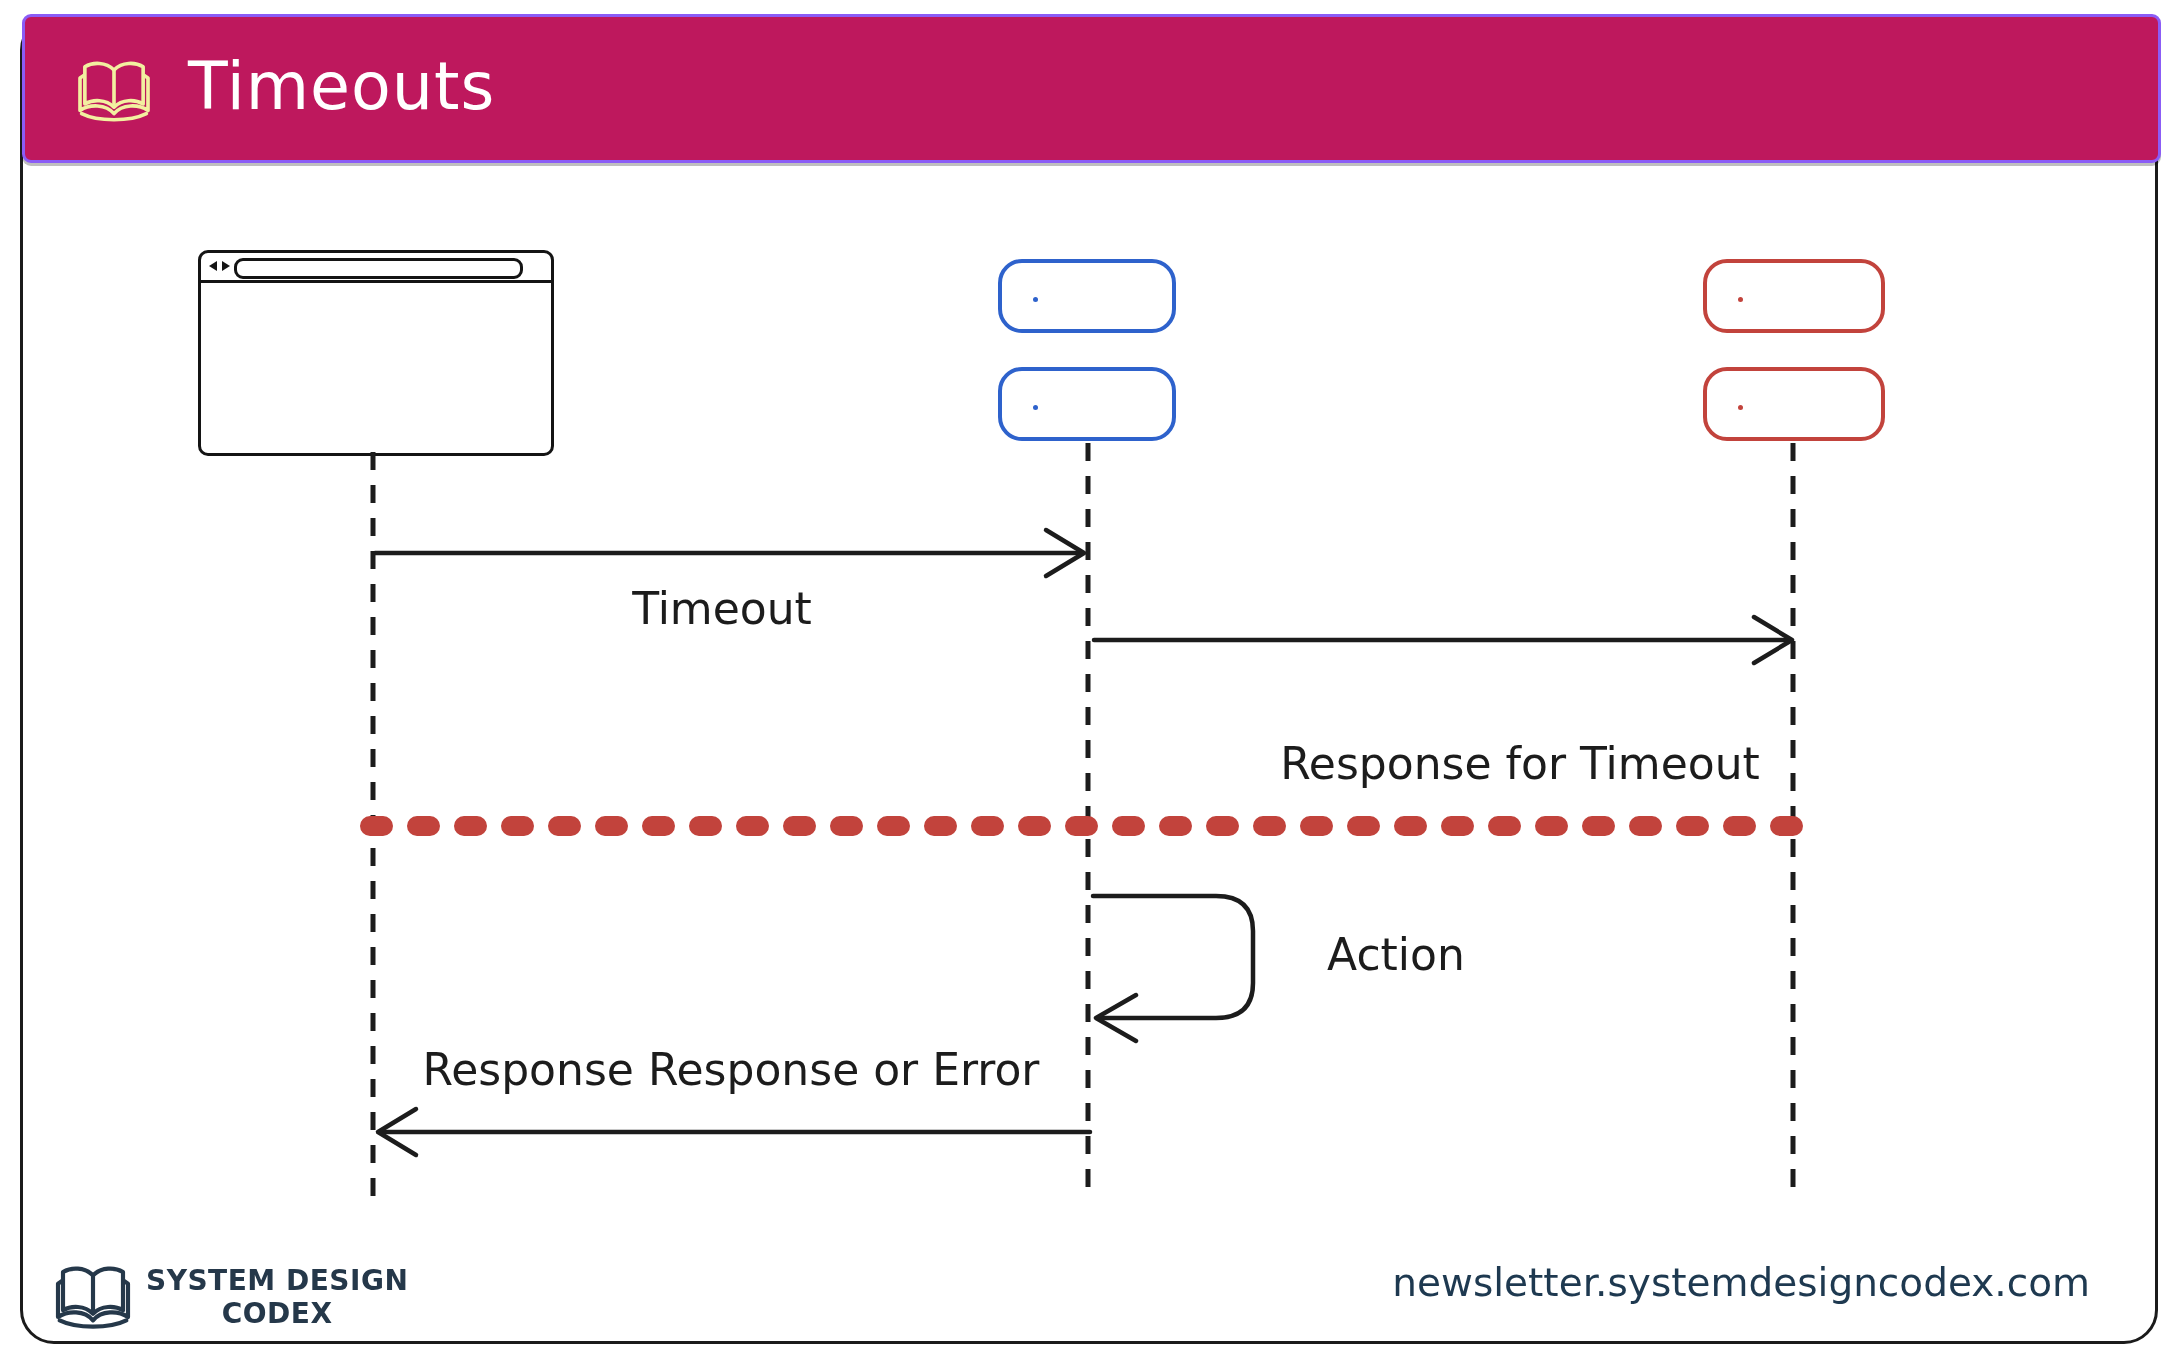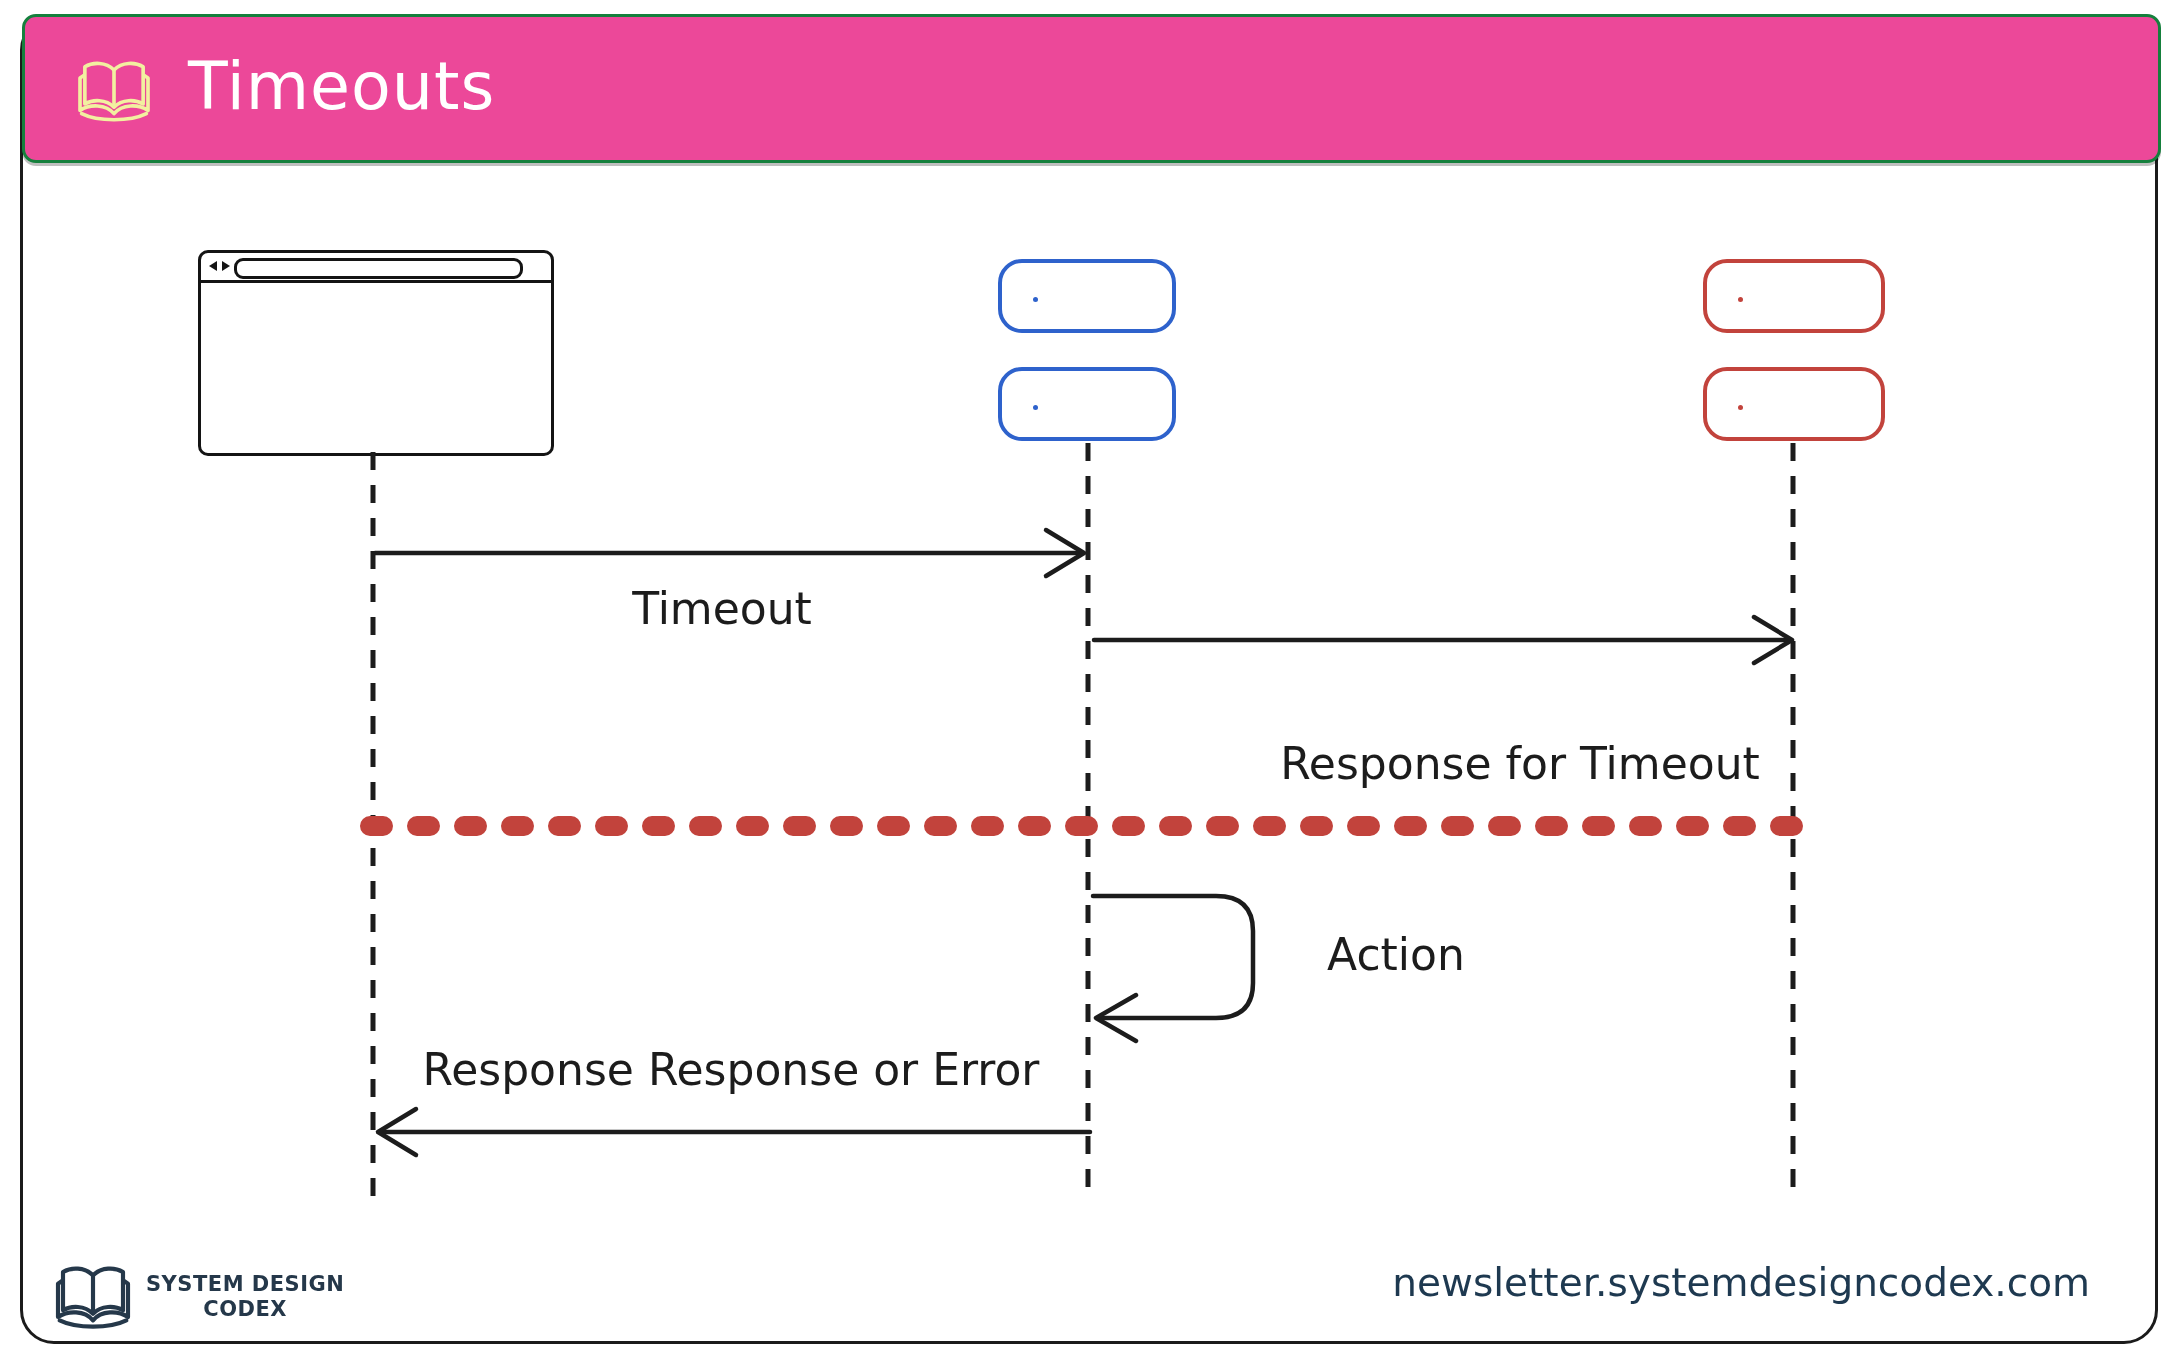--- a/index.html
+++ b/index.html
@@ -9,21 +9,21 @@
     color:#1c1c1c;
   }
   
   .card {
     position:absolute; left:20px; top:16px; width:2132px; height:1322px;
     background:#ffffff; border:3.5px solid #1b1b1b; border-radius:34px;
   }
   
   .header {
     position:absolute; left:22px; top:14px; width:2133px; height:143px;
-    background:#ec4899; border:3px solid #15803d; border-radius:14px;
+    background:#be185d; border:3px solid #8b5cf6; border-radius:9px;
     box-shadow:0 3px 0 rgba(0,0,0,.25);
     display:flex; align-items:center;
   }
   .header-book { position:absolute; left:48px; top:40px; }
   .header-title {
     position:absolute; left:163px; top:50%; transform:translateY(-54%);
     font-size:65px; font-weight:500; color:#ffffff; letter-spacing:1px;
     white-space:nowrap;
   }
   
@@ -63,21 +63,21 @@
     position:absolute; transform:translate(-50%,-50%);
     font-size:44px; font-weight:500; color:#1c1c1c; white-space:nowrap;
   }
   .lbl-request   { left:722px;  top:608px; }
   .lbl-threshold { left:1520px; top:763px; }
   .lbl-action    { left:1396px; top:954px; }
   .lbl-default   { left:731px;  top:1069px; }
   
   .footer-logo { position:absolute; left:50px; top:1262px; display:flex; align-items:center; }
   .footer-logo-text {
-    margin-left:10px; color:#25384a; font-weight:bold; font-size:21px;
+    margin-left:10px; color:#25384a; font-weight:bold; font-size:28px;
     line-height:1.18; letter-spacing:.5px; text-align:center; white-space:nowrap;
   }
   .footer-url {
     position:absolute; right:85px; top:1260px;
     font-size:39px; font-weight:400; color:#1e3950; white-space:nowrap;
   }
 </style>
 </head>
 <body>
 

